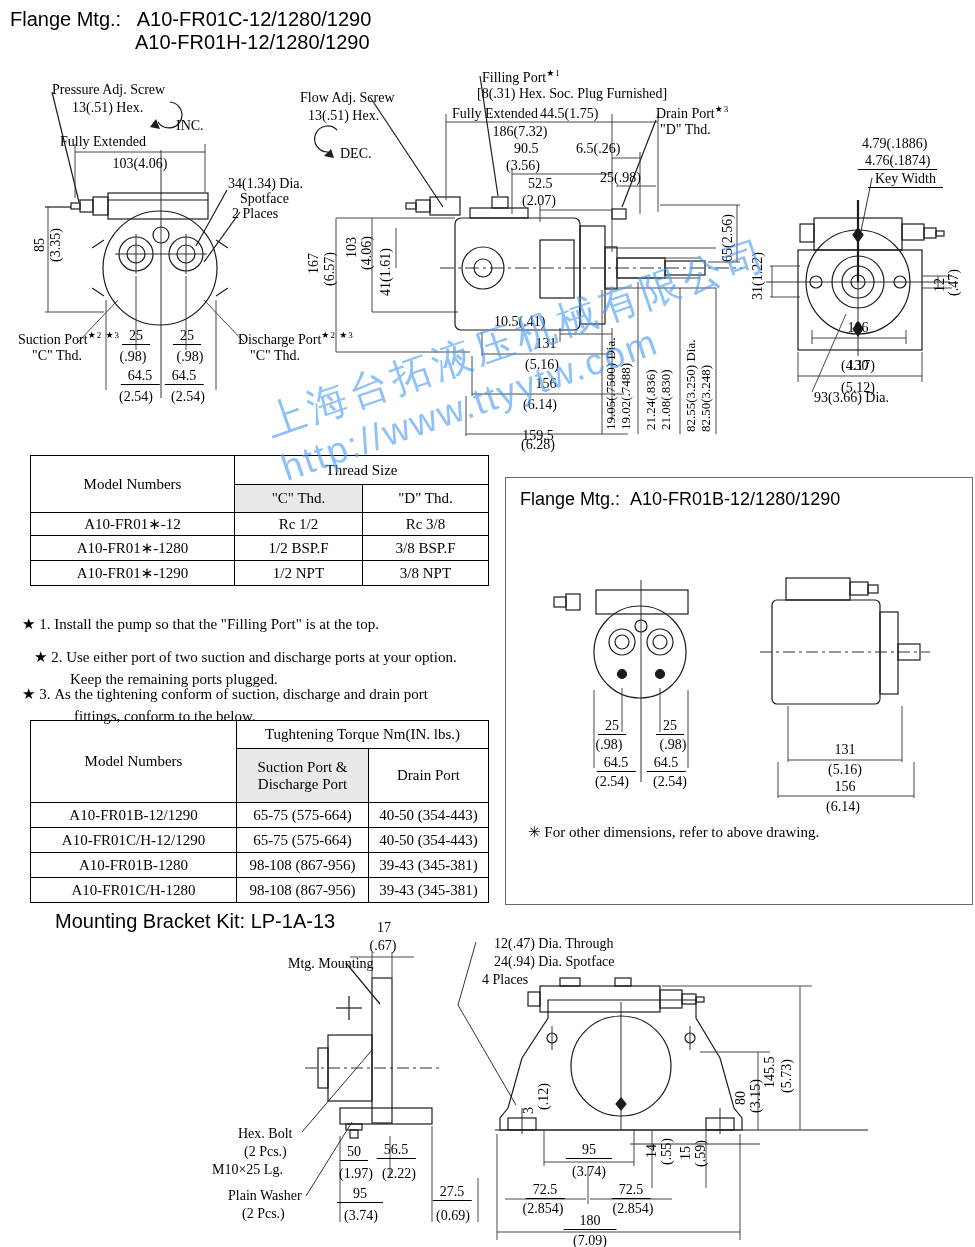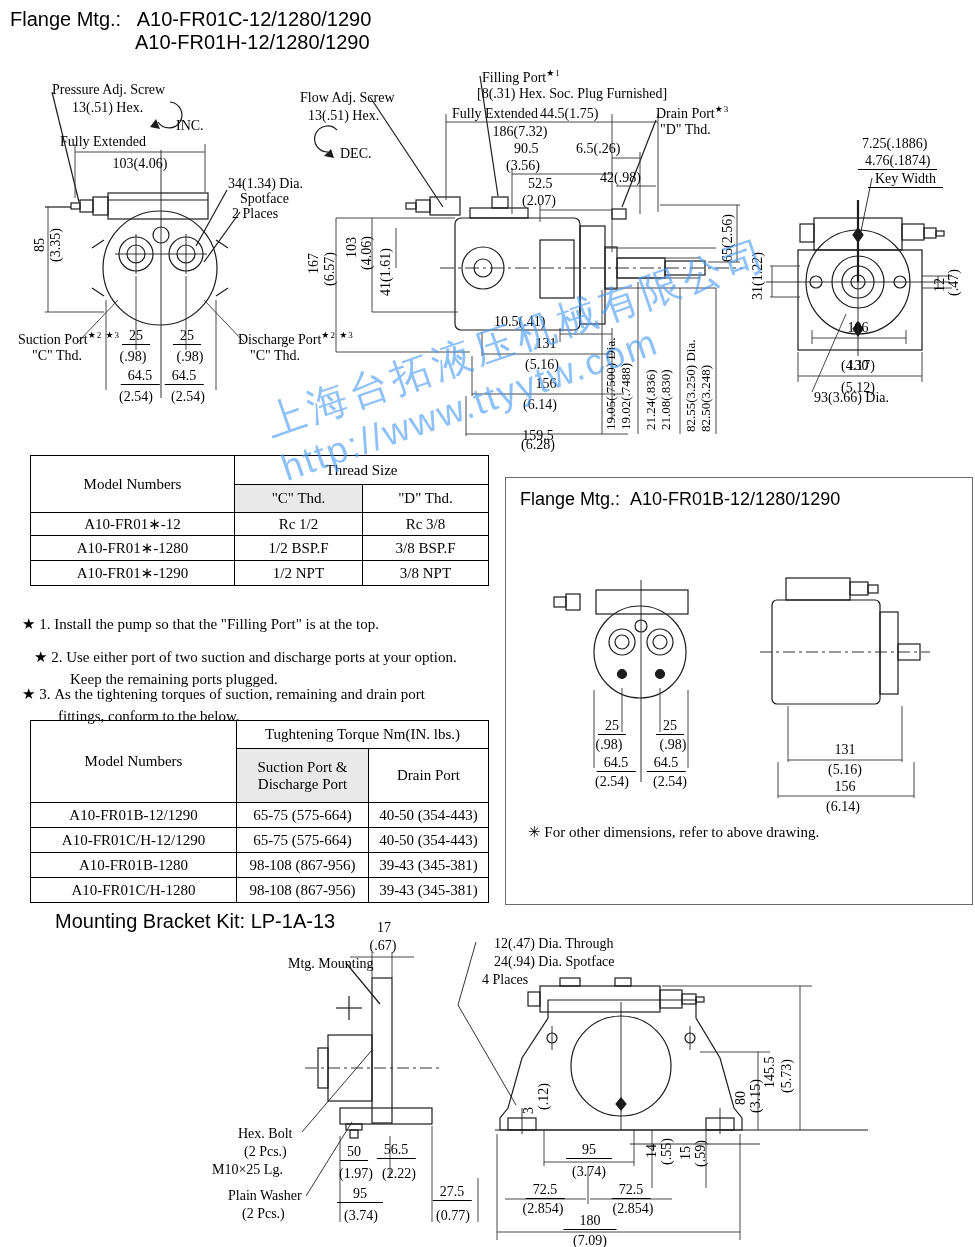--- a/index.html
+++ b/index.html
@@ -297,21 +297,21 @@
 <div class="lbl" style="left:482px;top:68px"><span>Filling Port</span><span class="sup">★1</span></div>
 <div class="lbl" style="left:477px;top:86px">[8(.31) Hex. Soc. Plug Furnished]</div>
 <div class="lbl" style="left:452px;top:106px">Fully Extended</div>
 <div class="lbl" style="left:540px;top:106px">44.5(1.75)</div>
 <div class="lbl c" style="left:520px;top:124px">186(7.32)</div>
 <div class="lbl" style="left:514px;top:141px">90.5</div>
 <div class="lbl" style="left:506px;top:158px">(3.56)</div>
 <div class="lbl" style="left:576px;top:141px">6.5(.26)</div>
 <div class="lbl" style="left:528px;top:176px">52.5</div>
 <div class="lbl" style="left:522px;top:193px">(2.07)</div>
-<div class="lbl" style="left:600px;top:170px">42(.98)</div>
+<div class="lbl" style="left:600px;top:170px">25(.98)</div>
 <div class="lbl" style="left:656px;top:104px"><span>Drain Port</span><span class="sup">★3</span></div>
 <div class="lbl" style="left:660px;top:122px">"D" Thd.</div>
 <div class="lbl v" style="left:306px;top:274px">167</div>
 <div class="lbl v" style="left:322px;top:286px">(6.57)</div>
 <div class="lbl v" style="left:344px;top:258px">103</div>
 <div class="lbl v" style="left:359px;top:270px">(4.06)</div>
 <div class="lbl v" style="left:378px;top:296px">41(1.61)</div>
 <div class="lbl" style="left:494px;top:314px">10.5(.41)</div>
 <div class="lbl c" style="left:546px;top:336px">131</div>
 <div class="lbl c" style="left:542px;top:357px">(5.16)</div>
@@ -320,21 +320,21 @@
 <div class="lbl c" style="left:538px;top:428px">159.5</div>
 <div class="lbl c" style="left:538px;top:437px">(6.28)</div>
 <div class="lbl v s13" style="left:604px;top:430px">19.05(.7500) Dia.</div>
 <div class="lbl v s13" style="left:619px;top:430px">19.02(.7488)</div>
 <div class="lbl v s13" style="left:644px;top:430px">21.24(.836)</div>
 <div class="lbl v s13" style="left:659px;top:430px">21.08(.830)</div>
 <div class="lbl v s13" style="left:684px;top:432px">82.55(3.250) Dia.</div>
 <div class="lbl v s13" style="left:699px;top:432px">82.50(3.248)</div>
 <div class="lbl v" style="left:720px;top:262px">65(2.56)</div>
 
-<div class="lbl" style="left:862px;top:136px">7.25(.1886)</div>
+<div class="lbl" style="left:862px;top:136px">4.79(.1886)</div>
 <div class="lbl u" style="left:858px;top:153px">4.76(.1874)</div>
 <div class="lbl u" style="left:868px;top:171px">Key Width</div>
 <div class="lbl v" style="left:750px;top:300px">31(1.22)</div>
 <div class="lbl v" style="left:932px;top:292px">12</div>
 <div class="lbl v" style="left:946px;top:296px">(.47)</div>
 <div class="lbl c" style="left:858px;top:320px">106</div>
 <div class="lbl c" style="left:858px;top:358px">(4.17)</div>
 <div class="lbl c" style="left:858px;top:358px">130</div>
 <div class="lbl c" style="left:858px;top:380px">(5.12)</div>
 <div class="lbl" style="left:814px;top:390px">93(3.66) Dia.</div>
@@ -368,22 +368,22 @@
   </table>
 
 <div class="lbl s15 noteline" style="left:22px;top:614px">
   <span>★ 1.</span>&nbsp;<span>Install the pump so that the "Filling Port" is at the top.</span>
 </div>
 <div class="lbl s15 noteline" style="left:34px;top:647px">
   <span>★ 2.</span>&nbsp;<span>Use either port of two suction and discharge ports at your option.</span><br>
   <span style="margin-left:36px">Keep the remaining ports plugged.</span>
 </div>
 <div class="lbl s15 noteline" style="left:22px;top:684px">
-  <span>★ 3.</span>&nbsp;<span>As the tightening torques of suction, remaining and drain port</span><br>
-  <span style="margin-left:36px">fittings, conform to the below.</span>
+  <span>★ 3.</span>&nbsp;<span>As the tightening conform of suction, discharge and drain port</span><br>
+  <span style="margin-left:52px">fittings, conform to the below.</span>
 </div>
 
 <table class="dt" style="left:30px;top:720px">
   <tbody>
       <tr>
     <td rowspan="2" style="width:206px;height:82px">Model Numbers</td>
     <td colspan="2" style="height:28px">Tughtening Torque Nm(IN. lbs.)</td>
   </tr>
   <tr>
     <td class="gray" style="width:132px;height:54px"><span>Suction Port &amp;</span><br><span>Discharge  Port</span></td>
@@ -441,21 +441,21 @@
 <div class="lbl" style="left:212px;top:1162px">M10×25 Lg.</div>
 <div class="lbl c u" style="left:354px;top:1144px">50</div>
 <div class="lbl c u" style="left:396px;top:1142px">56.5</div>
 <div class="lbl c" style="left:356px;top:1166px">(1.97)</div>
 <div class="lbl c" style="left:399px;top:1166px">(2.22)</div>
 <div class="lbl" style="left:228px;top:1188px">Plain Washer</div>
 <div class="lbl" style="left:242px;top:1206px">(2 Pcs.)</div>
 <div class="lbl c uw" style="left:360px;top:1186px">95</div>
 <div class="lbl c" style="left:361px;top:1208px">(3.74)</div>
 <div class="lbl c u" style="left:452px;top:1184px">27.5</div>
-<div class="lbl c" style="left:453px;top:1208px">(0.77)</div>
+<div class="lbl c" style="left:453px;top:1208px">(0.69)</div>
 <div class="lbl" style="left:494px;top:936px">12(.47) Dia. Through</div>
 <div class="lbl" style="left:494px;top:954px">24(.94) Dia. Spotface</div>
 <div class="lbl" style="left:482px;top:972px">4 Places</div>
 <div class="lbl v" style="left:521px;top:1114px">3</div>
 <div class="lbl v" style="left:536px;top:1110px">(.12)</div>
 <div class="lbl c uw" style="left:589px;top:1142px">95</div>
 <div class="lbl c" style="left:589px;top:1164px">(3.74)</div>
 <div class="lbl c u" style="left:545px;top:1182px">72.5</div>
 <div class="lbl c" style="left:543px;top:1201px">(2.854)</div>
 <div class="lbl c u" style="left:631px;top:1182px">72.5</div>

